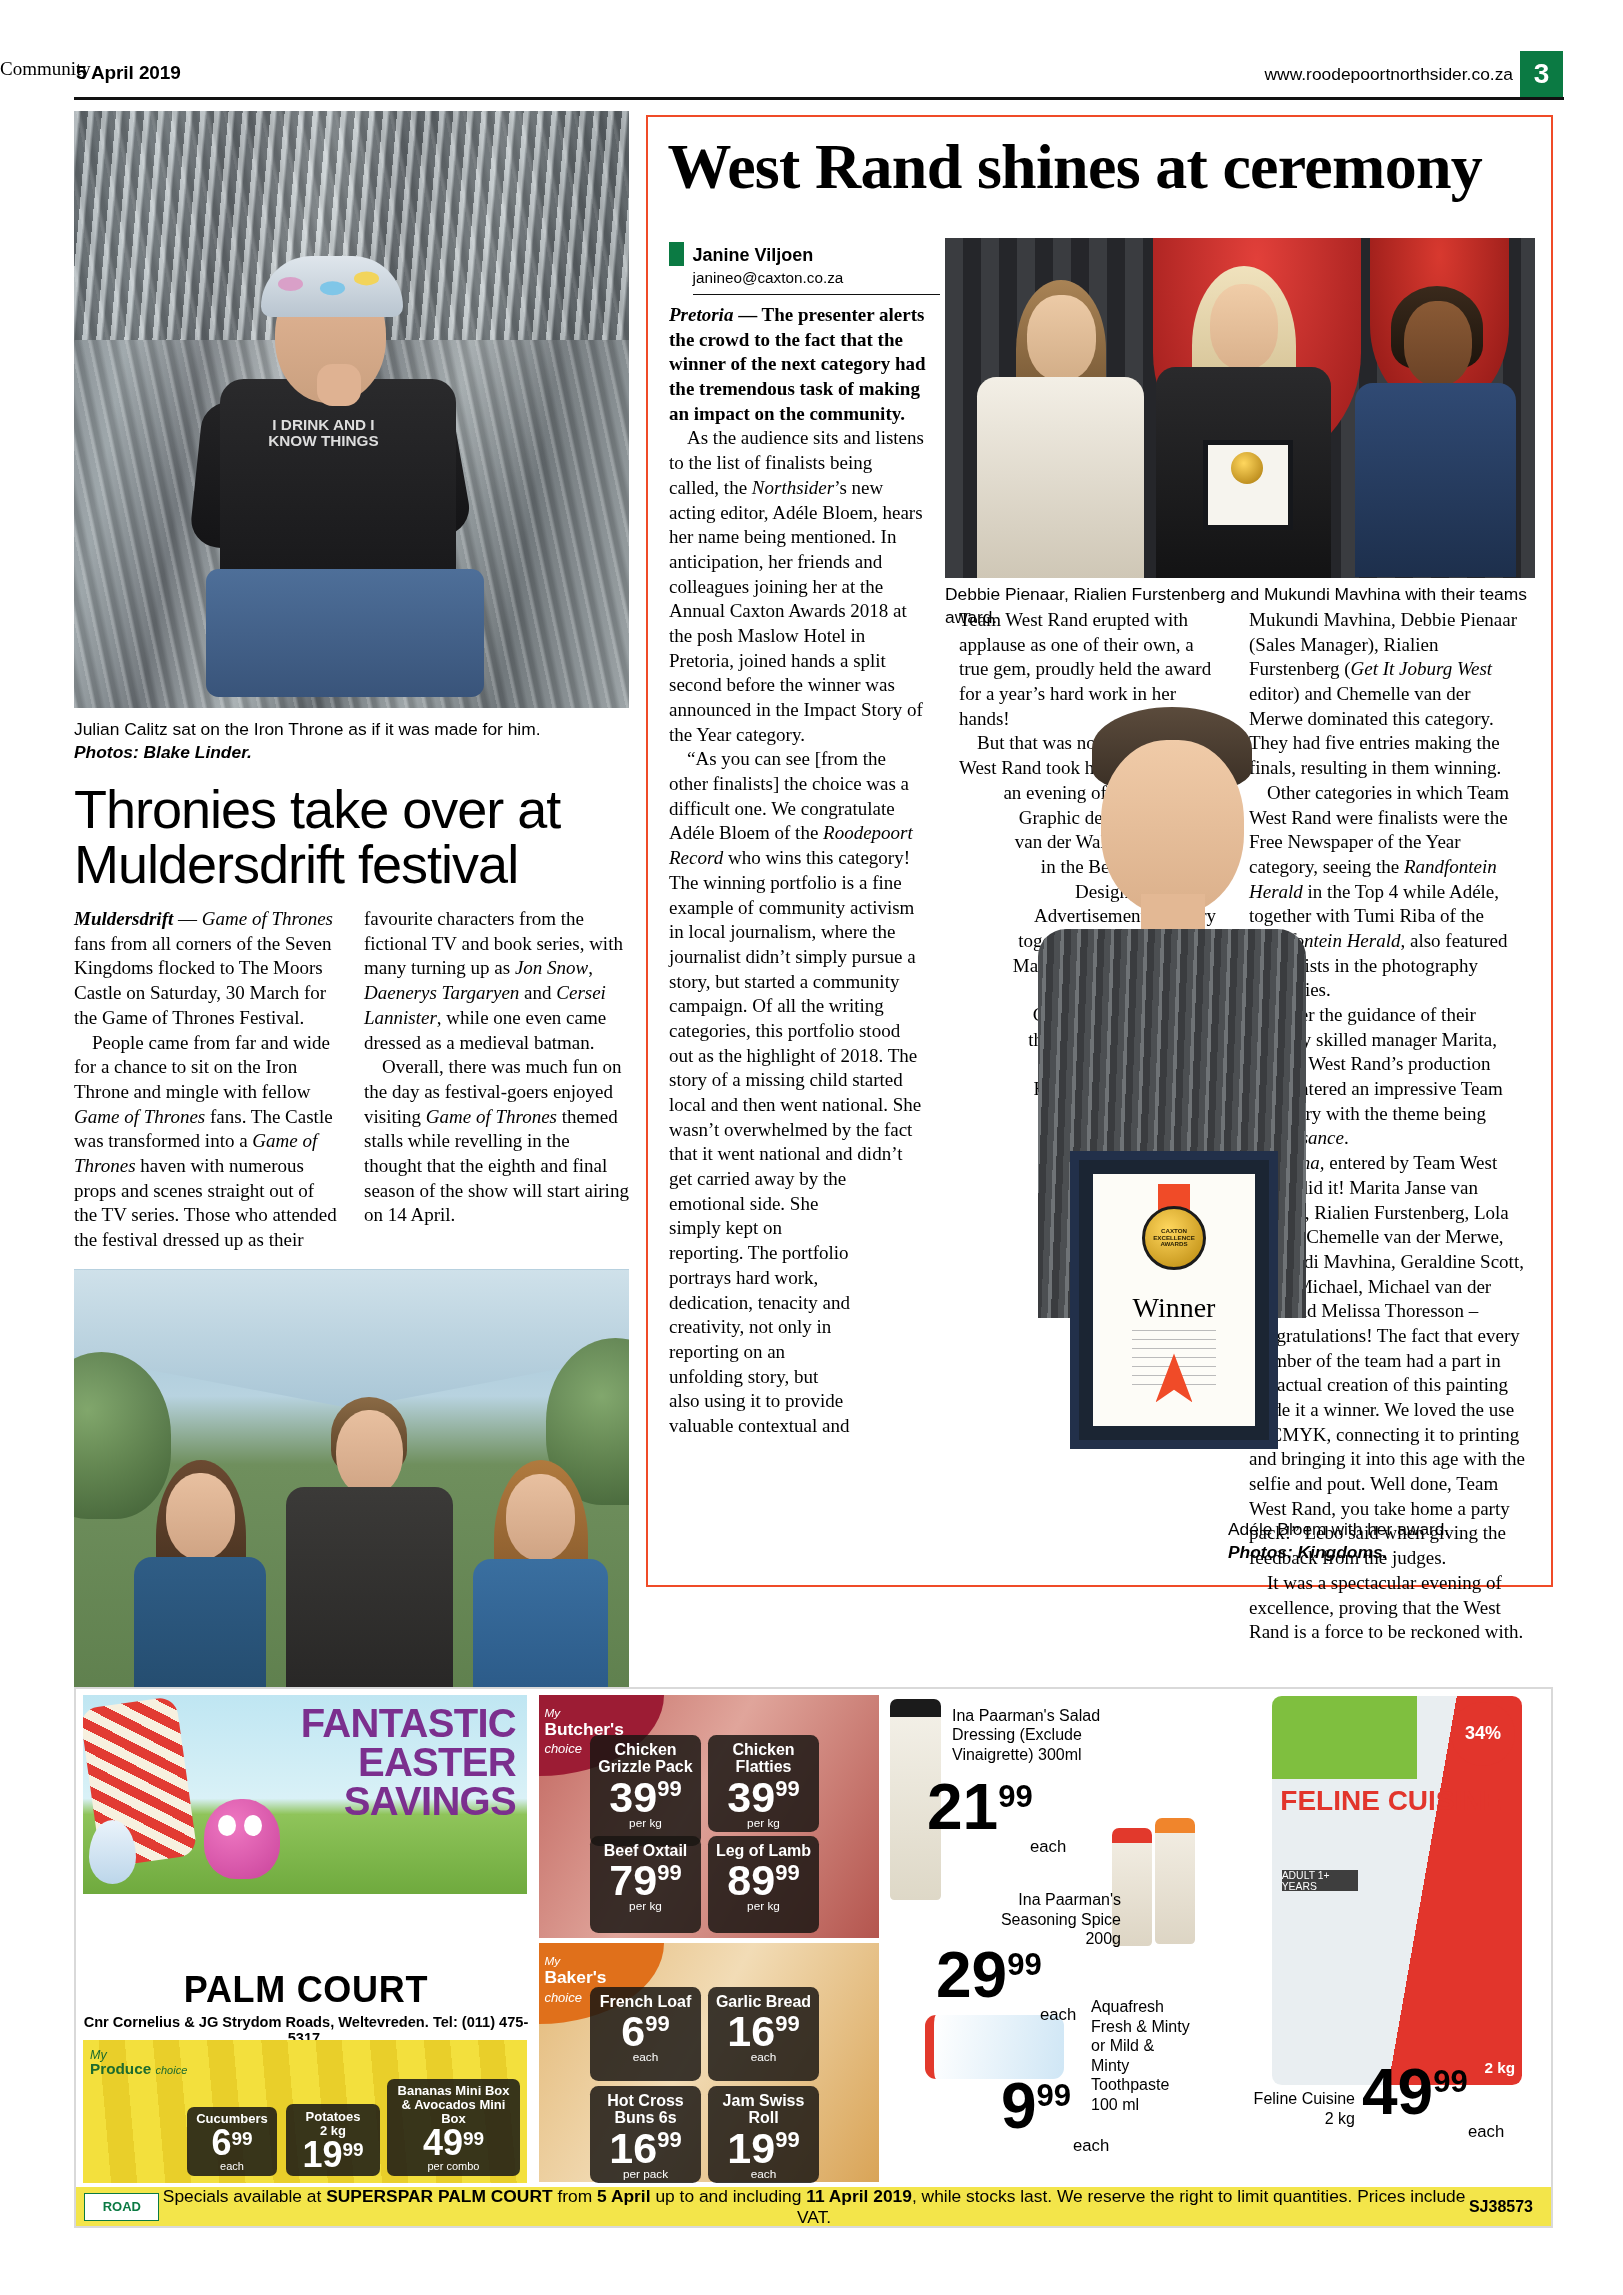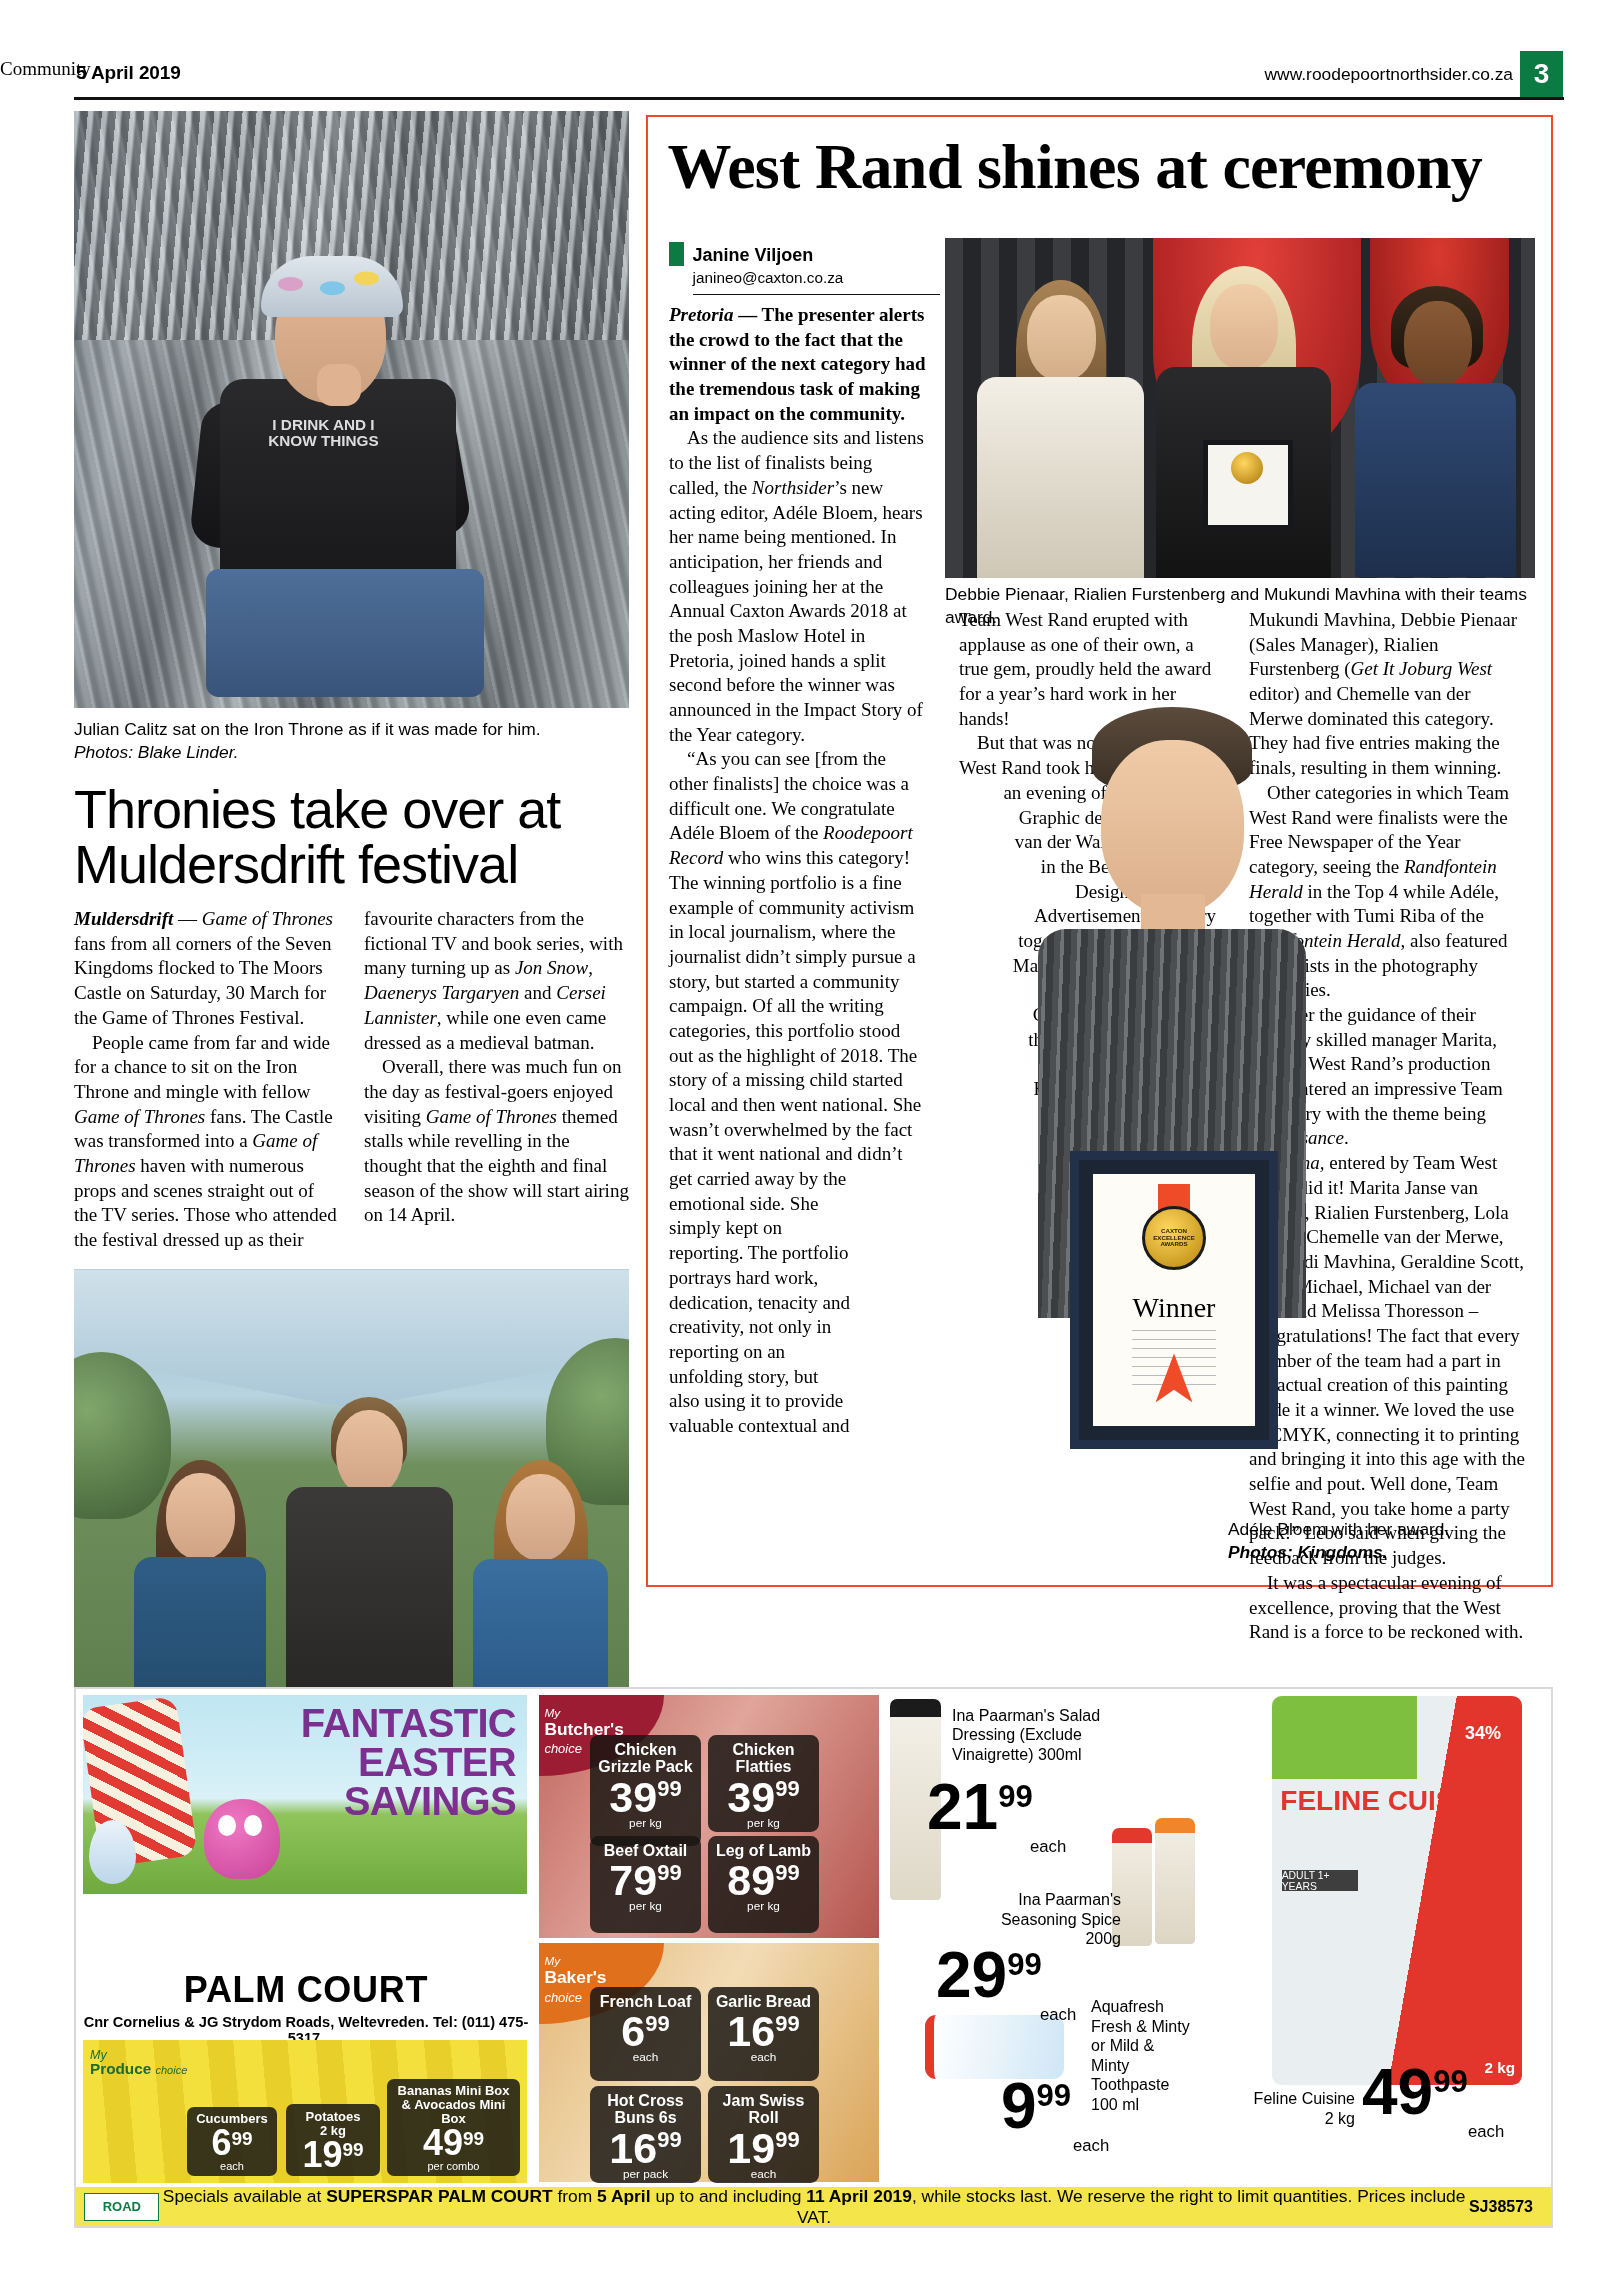--- a/index.html
+++ b/index.html
@@ -55,21 +55,21 @@
   .tp-legs { position:absolute; left:28px; top:326px; width:278px; height:128px; border-radius:12.5px;
     background:linear-gradient(#4e6f99,#39547a); }
   .tp-arm-l { position:absolute; left:18px; top:160px; width:76px; height:146px; border-radius:28px;
     background:linear-gradient(#232325,#141416); transform:rotate(6deg);}
   .tp-arm-r { position:absolute; left:208px; top:156px; width:76px; height:139px; border-radius:28px;
     background:linear-gradient(#232325,#141416); transform:rotate(-10deg);}
   .tp-hand { position:absolute; left:139px; top:121px; width:44px; height:42px; border-radius:15.3px;
     background:#dfb292;}
 
   .caption { font-family:"Liberation Sans",sans-serif; font-size:17.4px; line-height:1.32; padding-top:9.7px; }
-  .caption .credit { font-style:italic; font-weight:normal; }
+  .caption .credit { font-style:italic; font-weight:bold; }
 
   .hl-sans { font-family:"Liberation Sans",sans-serif; font-weight:normal; font-size:54px;
              line-height:1.02; letter-spacing:-1px; padding-top:18px; }
 
   .body2 { column-count:2; column-gap:25px; font-size:19px; line-height:1.30;
            text-align:left; margin-top:15.3px; hyphens:none; }
   .body2 p { text-indent:0; margin-bottom:0; }
   .body2 p + p { text-indent:18px; }
   .drop-lead { font-weight:bold; font-style:italic; }
 

